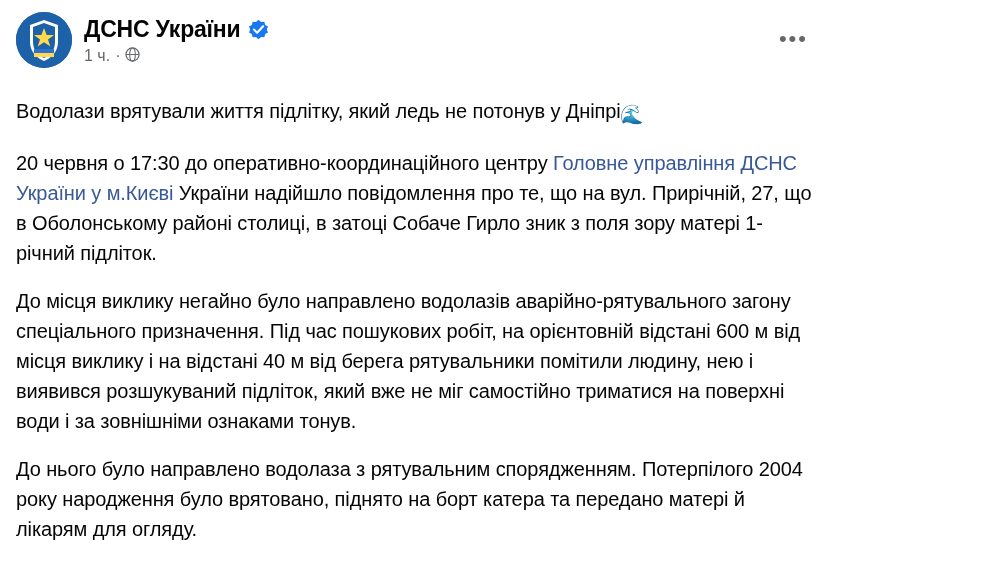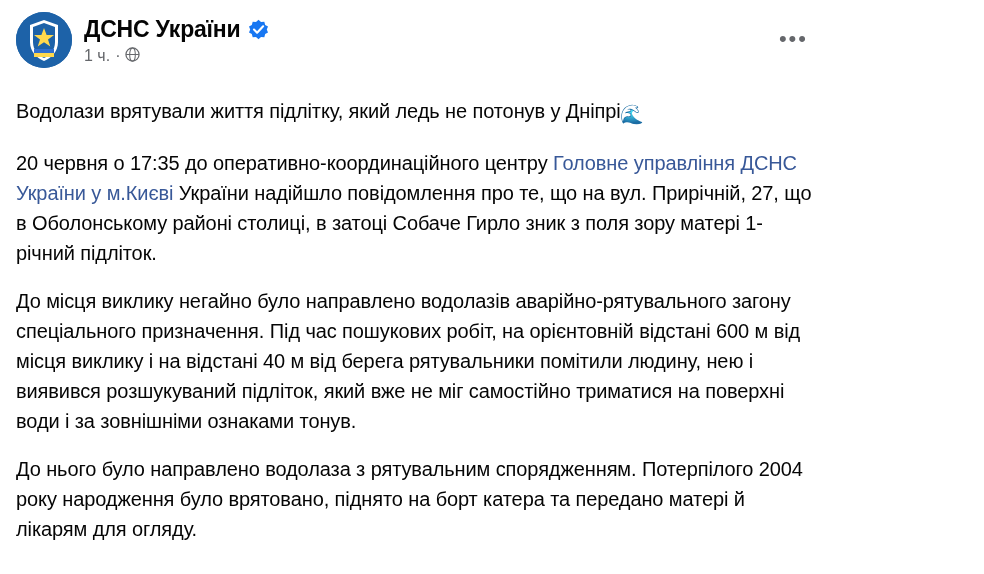--- a/index.html
+++ b/index.html
@@ -147,18 +147,18 @@
             <line x1="1.2" y1="8" x2="14.8" y2="8" stroke="#65676b" stroke-width="1.1"></line>
           </svg>
         </span>
       </div>
     </div>
     <div class="menu-dots">•••</div>
   </div>
 
   <div class="post-body">
     <p><span>Водолази врятували життя підлітку, який ледь не потонув у Дніпрі</span><span class="emoji">🌊</span></p>
-    <p><span>20 червня о 17:35 до оперативно-координаційного центру </span><span class="link">Головне управління ДСНС України у м.Києві</span><span> України надійшло повідомлення про те, що на вул. Прирічній, 27, що в Оболонському районі столиці, в затоці Собаче Гирло зник з поля зору матері 1-річний підліток.</span></p>
+    <p><span>20 червня о 17:30 до оперативно-координаційного центру </span><span class="link">Головне управління ДСНС України у м.Києві</span><span> України надійшло повідомлення про те, що на вул. Прирічній, 27, що в Оболонському районі столиці, в затоці Собаче Гирло зник з поля зору матері 1-річний підліток.</span></p>
     <p>До місця виклику негайно було направлено водолазів аварійно-рятувального загону спеціального призначення. Під час пошукових робіт, на орієнтовній відстані 600 м від місця виклику і на відстані 40 м від берега рятувальники помітили людину, нею і виявився розшукуваний підліток, який вже не міг самостійно триматися на поверхні води і за зовнішніми ознаками тонув.</p>
     <p>До нього було направлено водолаза з рятувальним спорядженням. Потерпілого 2004 року народження було врятовано, піднято на борт катера та передано матері й лікарям для огляду.</p>
   </div>
 
 </div>
 
 </body></html>

